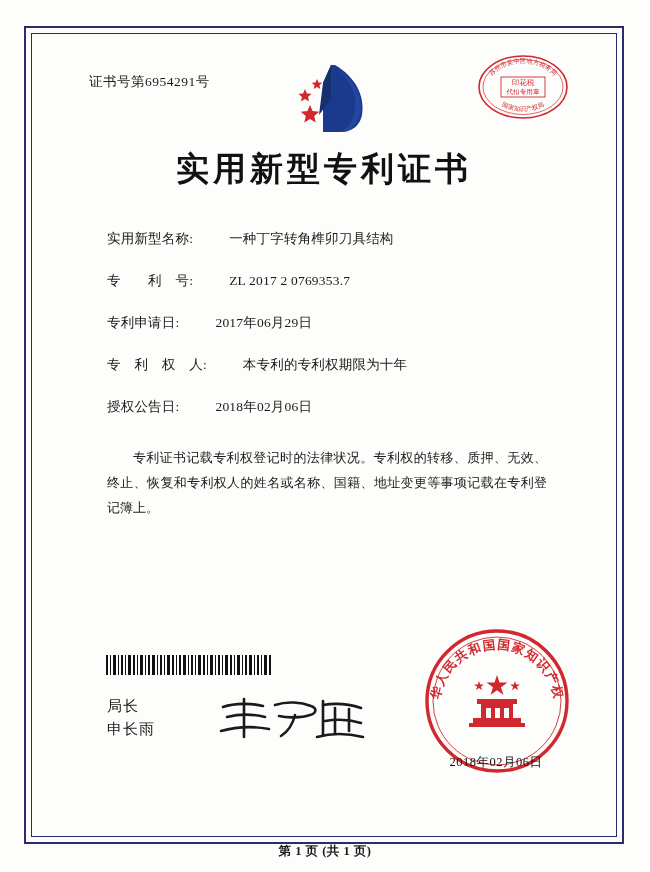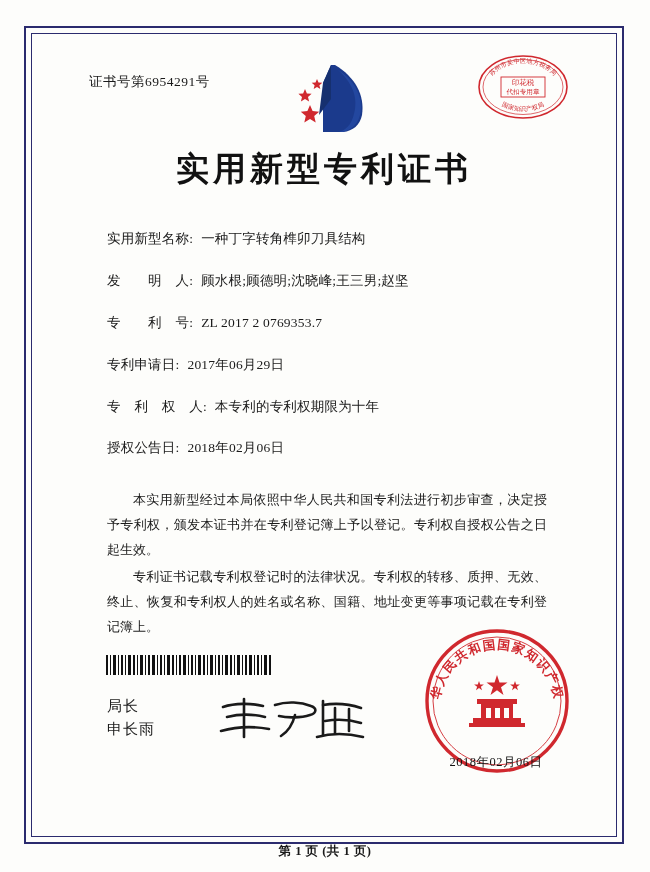--- a/index.html
+++ b/index.html
@@ -94,20 +94,21 @@
     margin-top: 38px;
     padding-left: 46px;
     padding-right: 30px;
   }
   .field-row {
     display: flex;
     align-items: flex-end;
     margin-bottom: 23px;
     font-size: 13.5px;
     line-height: 1.4;
+    gap: 28px;
   }
   .field-label {
     flex: 0 0 auto;
     white-space: nowrap;
     letter-spacing: 0.2px;
   }
   .field-label.spread {
     letter-spacing: 0.2px;
   }
   .field-value {
@@ -240,43 +241,38 @@
     </div>
 
     <div class="doc-title">实用新型专利证书</div>
 
     <div class="fields">
       <div class="field-row">
         <span class="field-label">实用新型名称:</span>
         <span class="field-value">一种丁字转角榫卯刀具结构</span>
       </div>
       <div class="field-row">
-        <span class="field-label spread">发　　明　人:</span>
-        <span class="field-value">顾水根;顾德明;沈晓峰;王三男;赵坚</span>
-      </div>
-      <div class="field-row">
         <span class="field-label spread">专　　利　号:</span>
         <span class="field-value">ZL 2017 2 0769353.7</span>
       </div>
       <div class="field-row">
         <span class="field-label">专利申请日:</span>
         <span class="field-value">2017年06月29日</span>
       </div>
       <div class="field-row">
         <span class="field-label spread">专　利　权　人:</span>
         <span class="field-value">本专利的专利权期限为十年</span>
       </div>
       <div class="field-row">
         <span class="field-label">授权公告日:</span>
         <span class="field-value">2018年02月06日</span>
       </div>
     </div>
 
     <div class="paragraphs">
-      <p>本实用新型经过本局依照中华人民共和国专利法进行初步审查，决定授予专利权，颁发本证书并在专利登记簿上予以登记。专利权自授权公告之日起生效。</p>
       <p>专利证书记载专利权登记时的法律状况。专利权的转移、质押、无效、终止、恢复和专利权人的姓名或名称、国籍、地址变更等事项记载在专利登记簿上。</p>
     </div>
 
     <div class="barcode">
       <svg width="168" height="20" viewBox="0 0 168 20">
         <g fill="#111">
           <rect x="0" y="0" width="2" height="20"></rect>
             <rect x="4" y="0" width="1" height="20"></rect>
           <rect x="7" y="0" width="3" height="20"></rect>
             <rect x="12" y="0" width="1" height="20"></rect>

